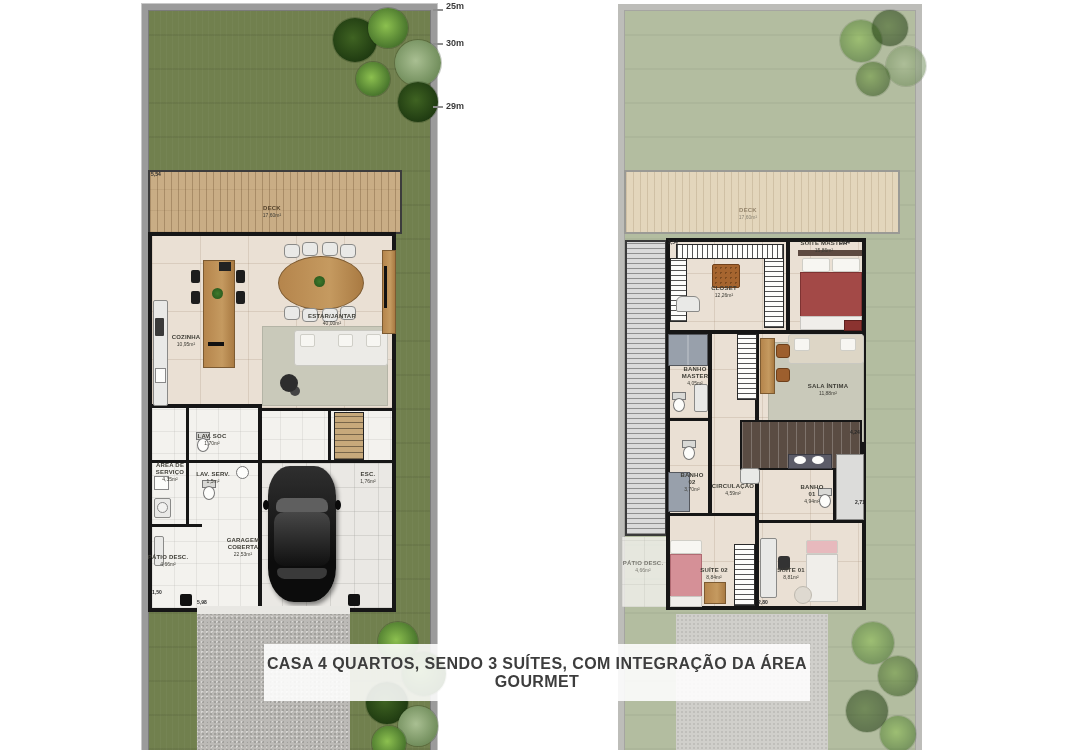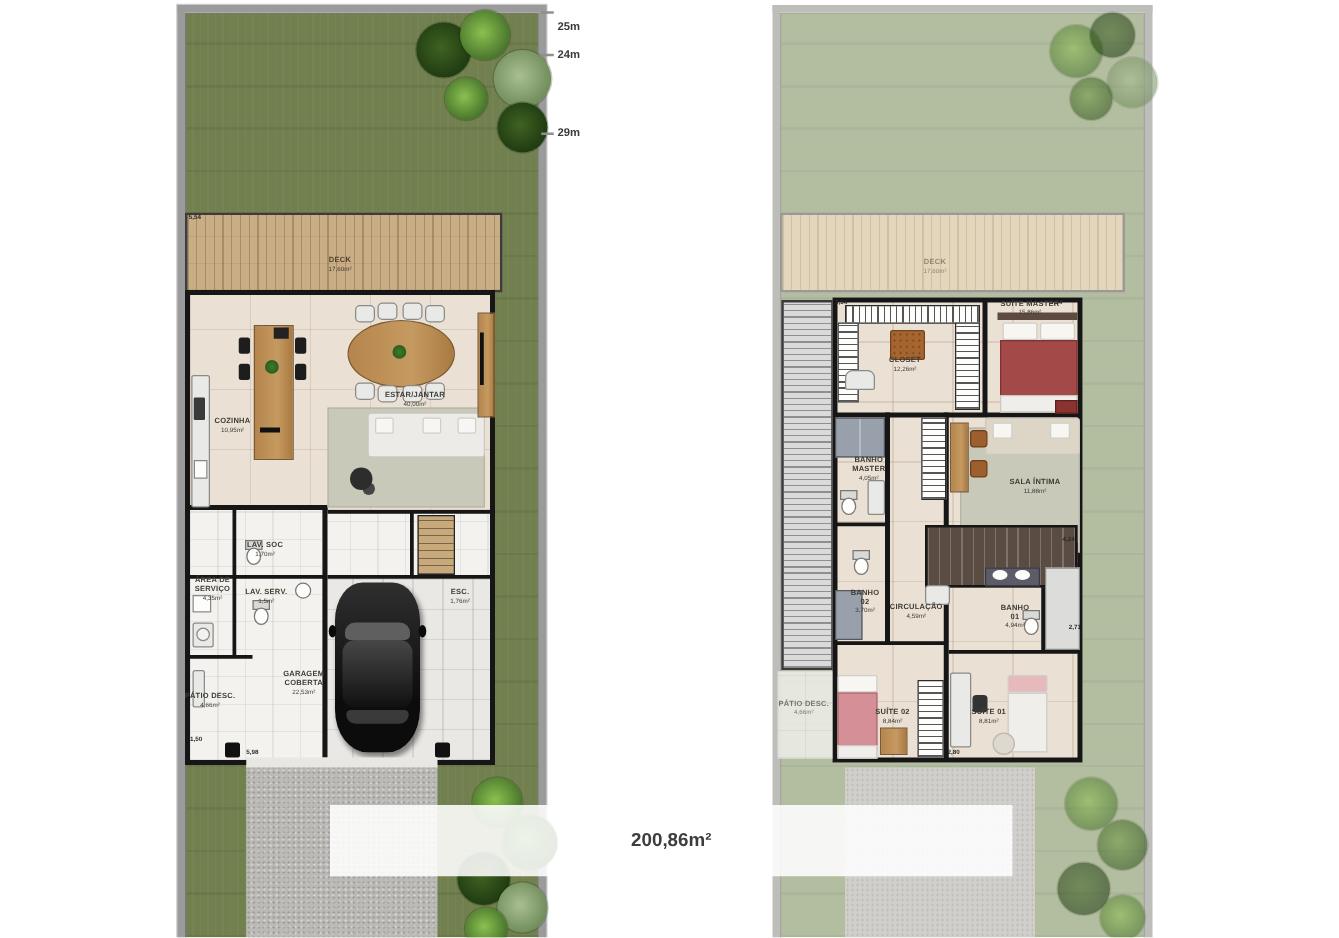--- a/index.html
+++ b/index.html
@@ -218,23 +218,23 @@
   <div class="rlabel" style="left:243px;top:547px;width:42px;">
     <span class="rname wrap">GARAGEM COBERTA</span>
     <span class="rarea">22,53m²</span>
   </div>
   <div class="rlabel" style="left:168px;top:561px;">
     <span class="rname">PÁTIO DESC.</span>
     <span class="rarea">4,66m²</span>
   </div>
 
   <div class="tick" style="left:433px;top:9px;"></div>
-  <span class="ruler-lbl" style="left:446px;top:17px;">25m</span>
+  <span class="ruler-lbl" style="left:446px;top:2px;">25m</span>
   <div class="tick" style="left:433px;top:43px;"></div>
-  <span class="ruler-lbl" style="left:446px;top:39px;">24m</span>
+  <span class="ruler-lbl" style="left:446px;top:39px;">30m</span>
   <div class="tick" style="left:433px;top:106px;"></div>
   <span class="ruler-lbl" style="left:446px;top:102px;">29m</span>
 
   <div class="abs lawn-faded" style="left:624px;top:10px;width:292px;height:740px;"></div>
   <div class="lotwall faded" style="left:618px;top:4px;width:292px;height:746px;"></div>
 
   <div class="bush bright faded" style="left:840px;top:20px;width:42px;height:42px;"></div>
   <div class="bush dark faded" style="left:872px;top:10px;width:36px;height:36px;"></div>
   <div class="bush pale faded" style="left:886px;top:46px;width:40px;height:40px;"></div>
   <div class="bush faded" style="left:856px;top:62px;width:34px;height:34px;"></div>
@@ -364,16 +364,16 @@
     <span class="rarea">4,66m²</span>
   </div>
 
   <span class="dim" style="left:668px;top:240px;">3,54</span>
   <span class="dim" style="left:840px;top:240px;">3,84</span>
   <span class="dim" style="left:850px;top:430px;">4,24</span>
   <span class="dim" style="left:855px;top:500px;">2,71</span>
   <span class="dim" style="left:758px;top:600px;">2,80</span>
 
   <div class="caption" style="left:264px;top:644px;width:546px;height:57px;">
-    <div class="l2">200,86m²</div>
+    <div class="l1">CASA 4 QUARTOS, SENDO 3 SUÍTES, COM INTEGRAÇÃO DA ÁREA GOURMET</div>
   </div>
 
 </div>
 
 </body></html>

